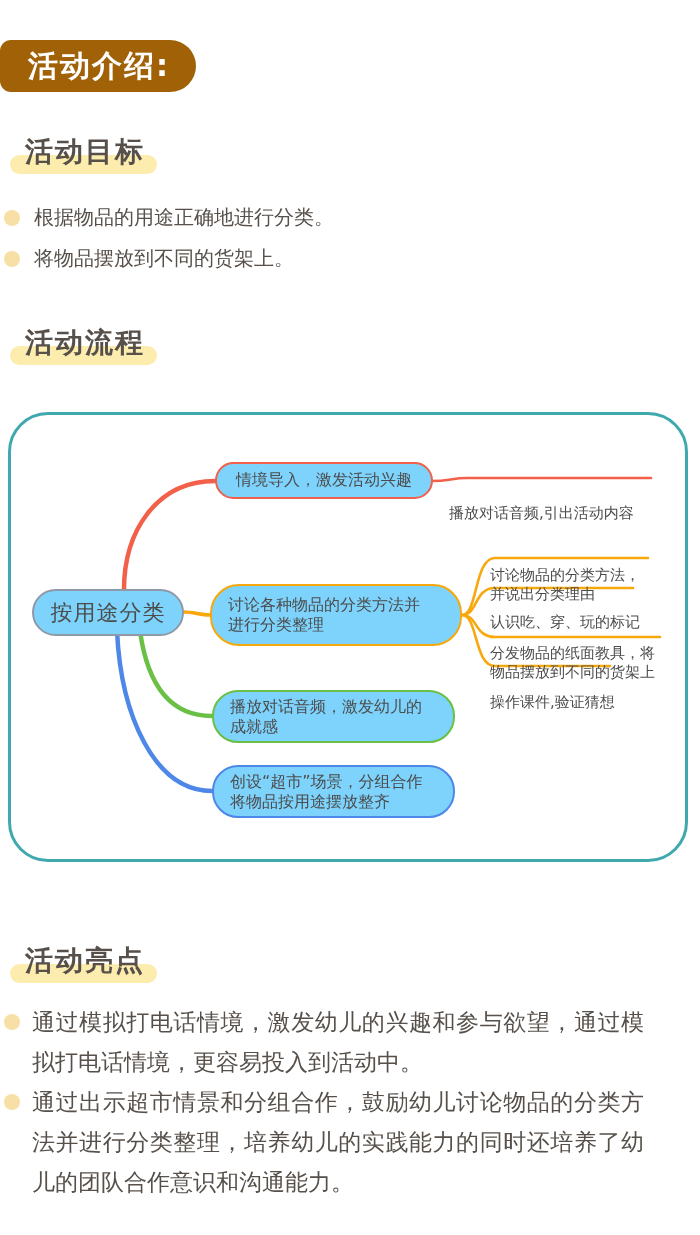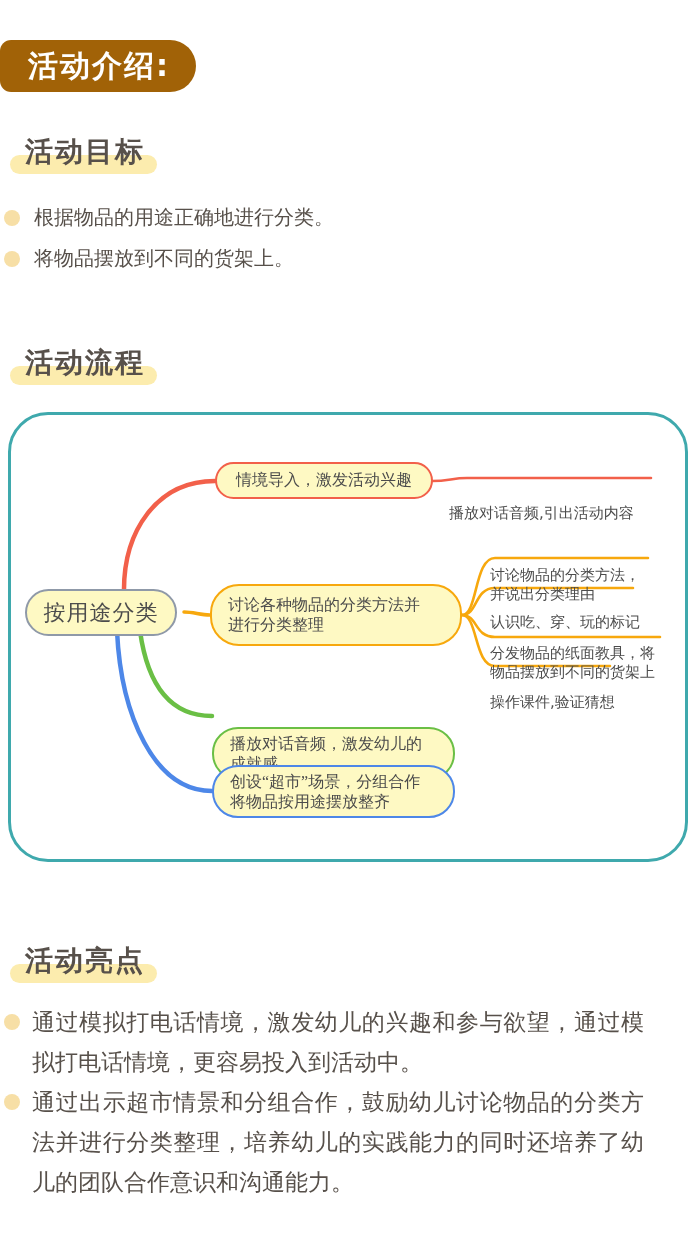--- a/index.html
+++ b/index.html
@@ -13,60 +13,60 @@
     position:absolute;left:0;top:40px;height:52px;line-height:52px;
     padding:0 26px 0 28px;background:#a16207;color:#ffffff;
     font-size:30px;font-weight:bold;letter-spacing:2px;
     border-radius:12px 28px 28px 12px;
   }
   
   .sec{position:absolute;left:25px;display:inline-block;}
   .sec .txt{position:relative;z-index:1;font-size:28px;font-weight:bold;color:#57504a;letter-spacing:2px;}
   .sec .hl{position:absolute;left:-15px;right:-12px;top:22px;height:19px;background:#fcecae;border-radius:10px;z-index:0;}
   .sec-goals{top:133px;}
-  .sec-process{top:344px;}
+  .sec-process{top:324px;}
   .sec-high{top:942px;}
   
   .blist{position:absolute;list-style:none;margin:0;padding:0;}
   .blist li{position:relative;padding-left:30px;}
   .dot{position:absolute;left:0;width:16px;height:16px;border-radius:50%;background:#f7dfa6;}
   .goals{top:197px;left:4px;width:660px;font-size:20px;line-height:41px;}
   .goals .dot{top:13px;}
   .high{top:1002px;left:4px;width:640px;font-size:23px;line-height:40px;text-align:justify;}
   .high li{padding-left:28px;}
   .high .dot{top:12px;}
   
   .map{
     position:absolute;left:8px;top:412px;width:680px;height:450px;
     border:3px solid #3fa9ad;border-radius:40px;box-sizing:border-box;background:#fff;
   }
   .map svg{position:absolute;left:0;top:0;}
   .mnode{
-    position:absolute;box-sizing:border-box;background:#fef9c3;
-    display:flex;align-items:center;color:#4c4c4c;font-family:Liberation Serif, serif;
+    position:absolute;box-sizing:border-box;background:#7dd3fc;
+    display:flex;align-items:center;color:#4c4c4c;
   }
   .root{
-    left:14px;top:174px;width:152px;height:47px;
+    left:21px;top:174px;width:152px;height:47px;
     border:2.5px solid #8f99a8;border-radius:24px;
     font-size:22px;justify-content:center;letter-spacing:1px;
   }
   .n-red{
     left:204px;top:47px;width:218px;height:37px;
     border:2.5px solid #f2604a;border-radius:19px;
     font-size:16px;justify-content:center;
   }
   .n-amber{
     left:199px;top:169px;width:252px;height:62px;
     border:2.5px solid #f7a80d;border-radius:29px;
     font-size:16px;line-height:20px;padding:0 34px 0 16px;
   }
   .n-green{
     left:201px;top:275px;width:243px;height:53px;
     border:2.5px solid #6abf45;border-radius:26px;
-    font-size:16px;line-height:20px;padding:0 26px 0 16px;margin-top:37px;
+    font-size:16px;line-height:20px;padding:0 26px 0 16px;
   }
   .n-blue{
     left:201px;top:350px;width:243px;height:53px;
     border:2.5px solid #4d87e8;border-radius:26px;
     font-size:16px;line-height:20px;padding:0 26px 0 16px;
   }
   .leaf{position:absolute;font-size:15px;line-height:19px;color:#4c4c4c;margin-top:48px;}
   .leaf-red{left:438px;top:41px;white-space:nowrap;}
   .leaf1{left:479px;top:103px;width:162px;}
   .leaf2{left:479px;top:150px;white-space:nowrap;}

